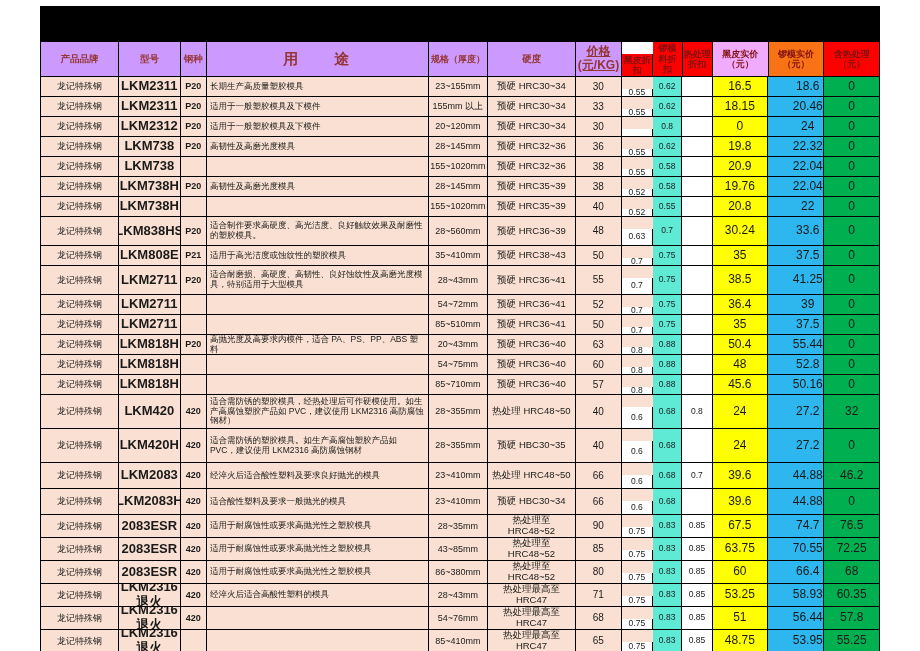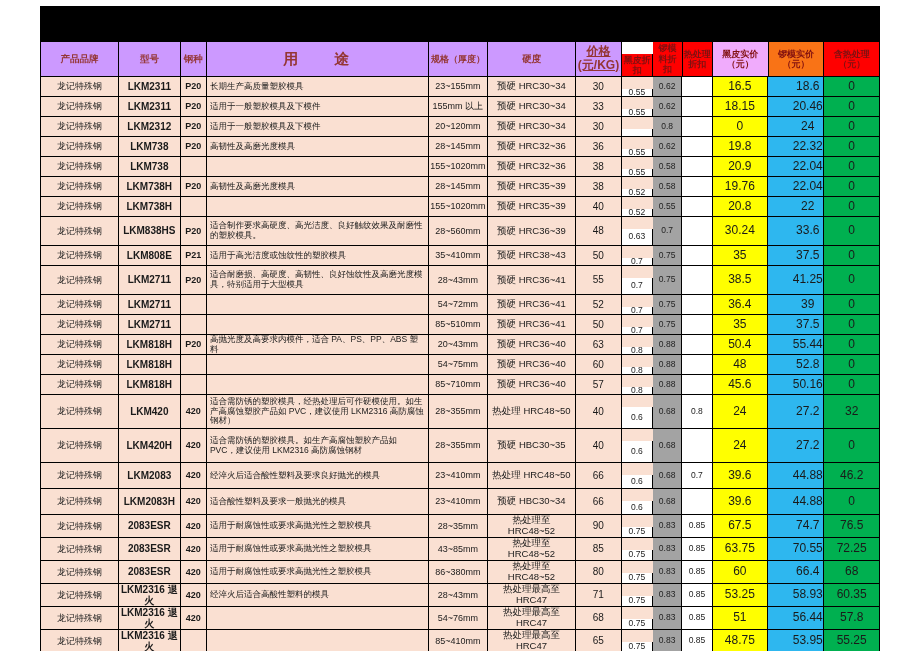--- a/index.html
+++ b/index.html
@@ -19,29 +19,29 @@
   .row:nth-child(n+11):nth-child(-n+15){height:19px}
   .row:nth-child(16),.row:nth-child(17){height:33px}
   .row:nth-child(18),.row:nth-child(19){height:25px}
   .row:nth-child(n+20):nth-child(-n+25){height:22px}
   .row:nth-child(26){height:20px}
 
   .cell{box-sizing:border-box;border-right:1px solid #000;display:flex;
     align-items:center;justify-content:center;text-align:center;overflow:hidden;
     color:#1a1a1a;line-height:1.15;}
   .c-brand{width:80px;font-size:9px;}
-  .c-model{width:63px;font-size:10px;font-weight:bold;}
+  .c-model{width:63px;font-size:13px;font-weight:bold;}
   .c-grade{width:27px;font-size:9px;font-weight:bold;}
   .c-use{width:227px;font-size:8.5px;justify-content:flex-start;text-align:left;
     padding:0 3px;}
   .c-spec{width:61px;font-size:9px;}
   .c-hard{width:90px;font-size:9.5px;}
   .c-price{width:47px;font-size:10px;}
   .c-d1{width:32px;font-size:8.5px;background:#fff;color:#222;margin-top:12px;}
-  .c-d2{width:30px;font-size:8.5px;background:#a3a3a3;color:#222;}
+  .c-d2{width:30px;font-size:8.5px;background:#5eead4;color:#222;}
   .c-d3{width:31px;font-size:8.5px;background:#fff;color:#222;}
   .c-p1{width:57px;font-size:12px;background:#ffff00;}
   .c-p2{width:57px;font-size:12px;background:#2eb7ef;padding-left:24px;}
   .c-p3{width:56px;font-size:12px;background:#00b050;border-right:none;}
 
   
   .hcell{box-sizing:border-box;border-right:1px solid #000;display:flex;
     align-items:center;justify-content:center;text-align:center;
     font-weight:bold;color:#943634;font-size:9.5px;line-height:1.15;
     background:#cc99ff;padding:0 1px;}

